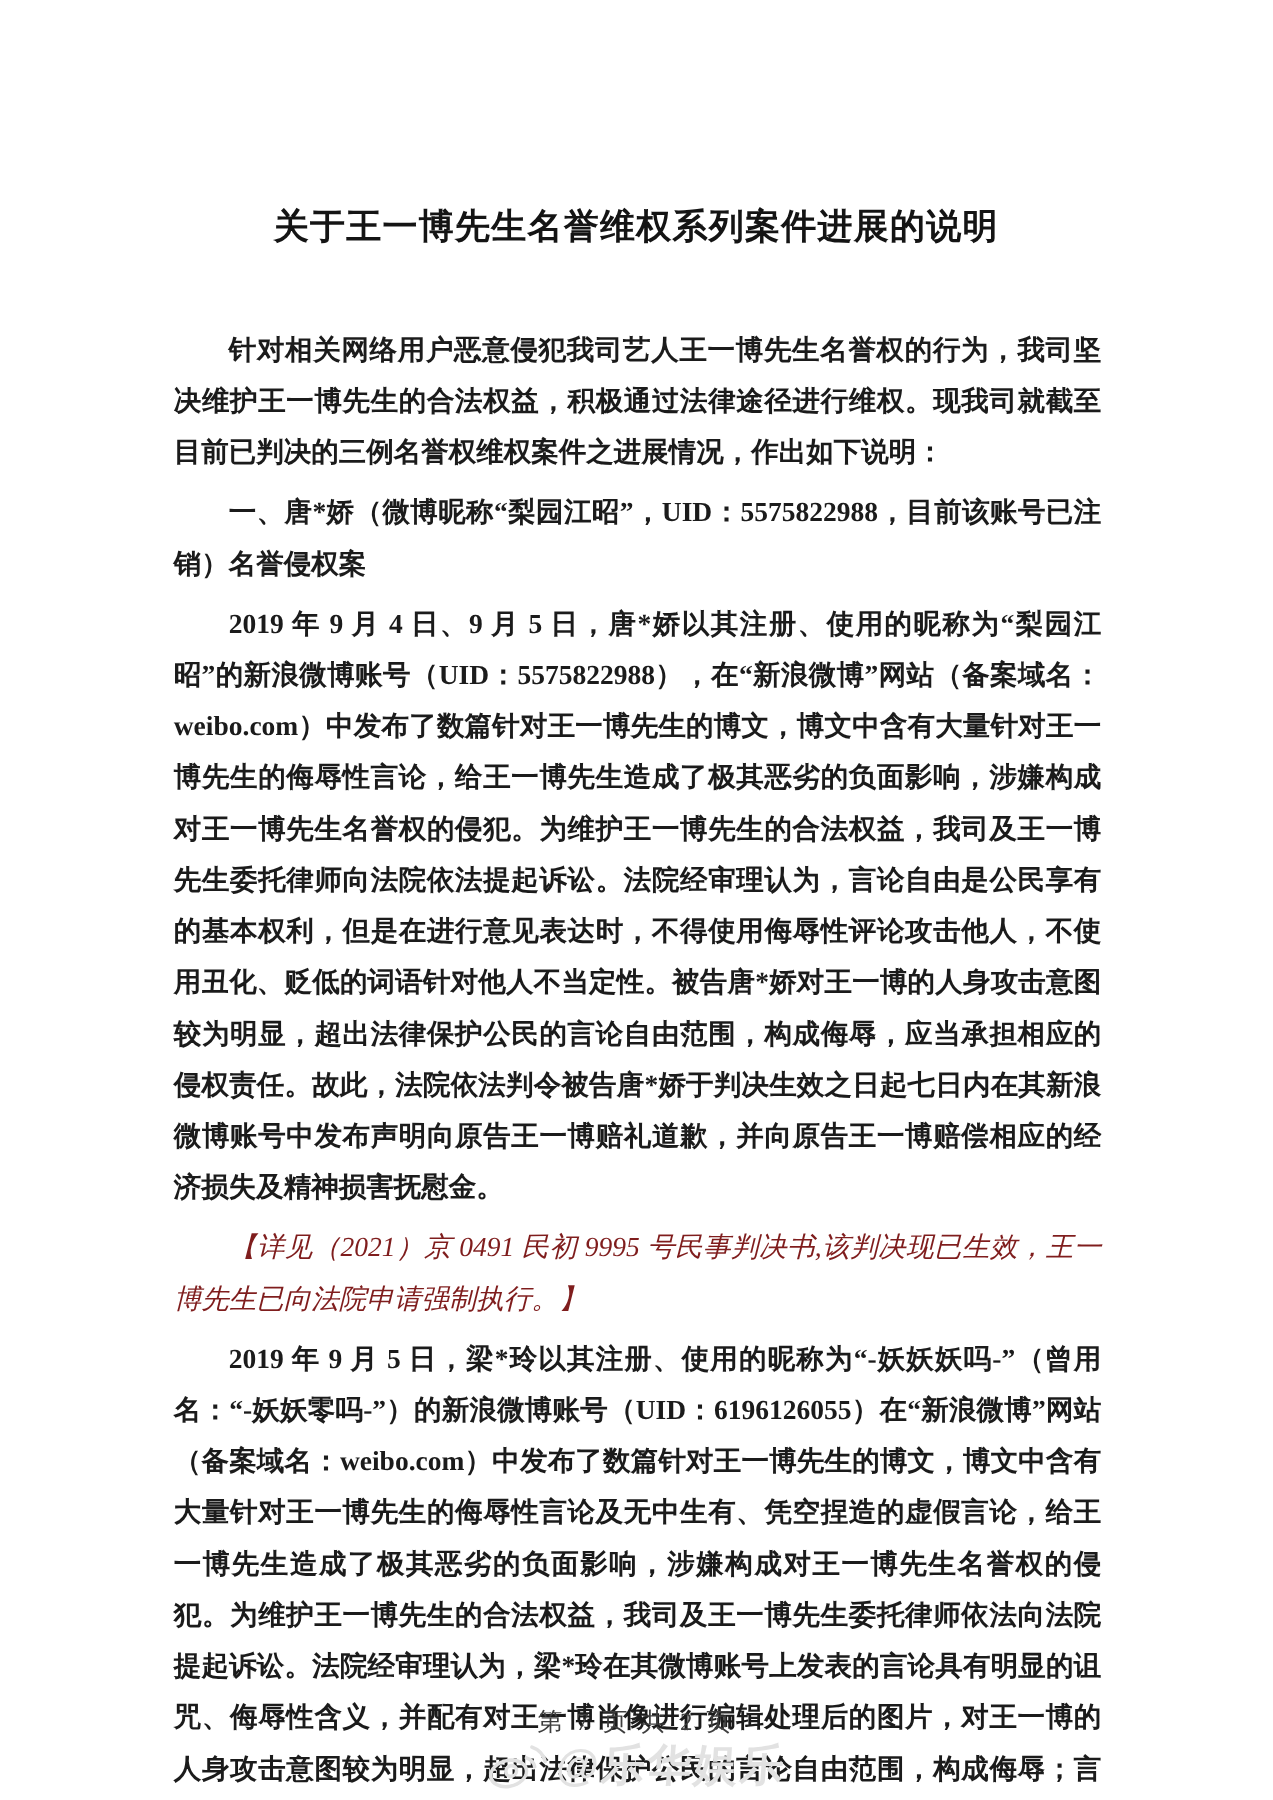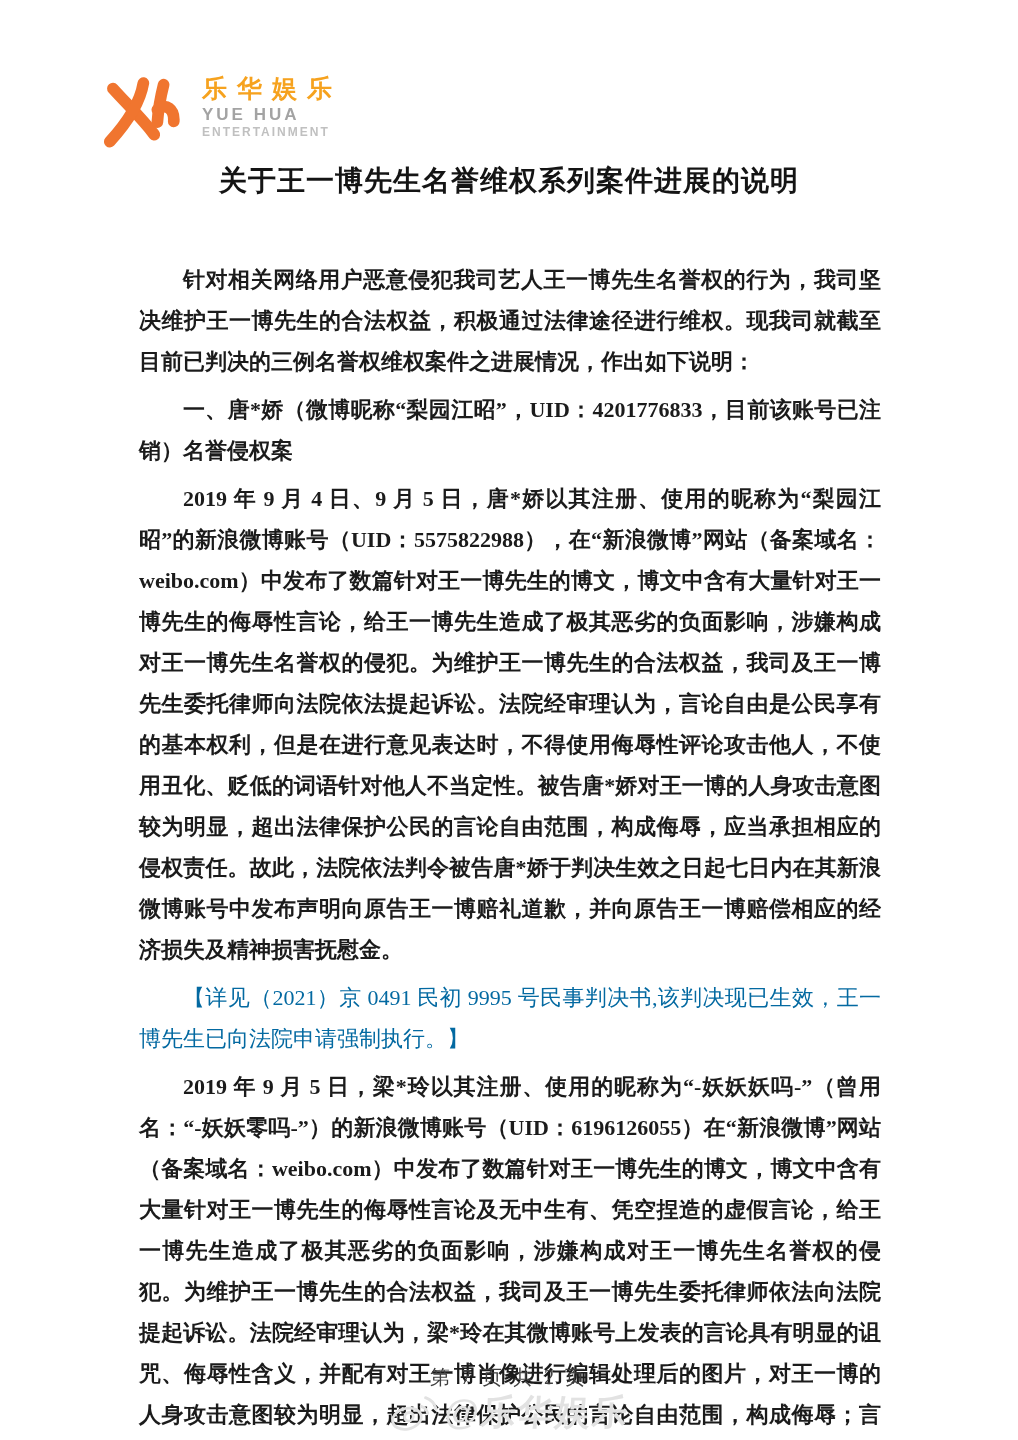--- a/index.html
+++ b/index.html
@@ -31,21 +31,21 @@
   }
 
   
   .doc-body {
     position:absolute; top:259px; left:139px; width:742px;
     font-size:22px; line-height:41px;
     text-align:justify; text-justify:inter-ideograph;
   }
   .para { margin:7px 0 0 0; text-indent:2em; font-weight:bold; }
   .para:first-child { margin-top:0; }
-  .para.note { font-weight:normal; color:#0369a1; }
+  .para.note { font-weight:normal; color:#7f1d1d;font-style:italic; }
 
   
   .page-footer {
     position:absolute; top:1364px; left:0; width:100%;
     text-align:center; font-size:20px; color:#3e3e3e; letter-spacing:3px;
   }
 
   
   .watermark {
     position:absolute; top:1389px; left:0; width:100%;
@@ -56,39 +56,26 @@
     transform:skewX(-4deg);
     pointer-events:none;
   }
   .watermark svg { width:50px; height:42px; margin-right:6px; }
 </style>
 </head>
 <body>
 
 <div class="page">
 
-  <header class="logo">
-    <svg class="logo-mark" viewBox="0 0 100 96" fill="none" stroke="#F0752F" stroke-width="15" stroke-linecap="round">
-      <path d="M14 18 C 34 40, 52 57, 67 77"></path>
-      <path d="M53 11 C 49 35, 31 63, 10 86"></path>
-      <path d="M79 13 C 74 33, 72 47, 71 61"></path>
-      <path d="M71 45 C 82 36, 93 44, 92 60"></path>
-    </svg>
-    <div class="logo-text">
-      <div class="logo-cn">乐华娱乐</div>
-      <div class="logo-en1">YUE HUA</div>
-      <div class="logo-en2">ENTERTAINMENT</div>
-    </div>
-  </header>
 
   <h1 class="doc-title">关于王一博先生名誉维权系列案件进展的说明</h1>
 
   <main class="doc-body" id="doc-body">
       <p class="para body">针对相关网络用户恶意侵犯我司艺人王一博先生名誉权的行为，我司坚决维护王一博先生的合法权益，积极通过法律途径进行维权。现我司就截至目前已判决的三例名誉权维权案件之进展情况，作出如下说明：</p>
-      <p class="para heading">一、唐*娇（微博昵称“梨园江昭”，UID：4201776833，目前该账号已注销）名誉侵权案</p>
+      <p class="para heading">一、唐*娇（微博昵称“梨园江昭”，UID：5575822988，目前该账号已注销）名誉侵权案</p>
       <p class="para body">2019 年 9 月 4 日、9 月 5 日，唐*娇以其注册、使用的昵称为“梨园江昭”的新浪微博账号（UID：5575822988），在“新浪微博”网站（备案域名：weibo.com）中发布了数篇针对王一博先生的博文，博文中含有大量针对王一博先生的侮辱性言论，给王一博先生造成了极其恶劣的负面影响，涉嫌构成对王一博先生名誉权的侵犯。为维护王一博先生的合法权益，我司及王一博先生委托律师向法院依法提起诉讼。法院经审理认为，言论自由是公民享有的基本权利，但是在进行意见表达时，不得使用侮辱性评论攻击他人，不使用丑化、贬低的词语针对他人不当定性。被告唐*娇对王一博的人身攻击意图较为明显，超出法律保护公民的言论自由范围，构成侮辱，应当承担相应的侵权责任。故此，法院依法判令被告唐*娇于判决生效之日起七日内在其新浪微博账号中发布声明向原告王一博赔礼道歉，并向原告王一博赔偿相应的经济损失及精神损害抚慰金。</p>
       <p class="para note">【详见（2021）京 0491 民初 9995 号民事判决书,该判决现已生效，王一博先生已向法院申请强制执行。】</p>
       <p class="para body">2019 年 9 月 5 日，梁*玲以其注册、使用的昵称为“-妖妖妖吗-”（曾用名：“-妖妖零吗-”）的新浪微博账号（UID：6196126055）在“新浪微博”网站（备案域名：weibo.com）中发布了数篇针对王一博先生的博文，博文中含有大量针对王一博先生的侮辱性言论及无中生有、凭空捏造的虚假言论，给王一博先生造成了极其恶劣的负面影响，涉嫌构成对王一博先生名誉权的侵犯。为维护王一博先生的合法权益，我司及王一博先生委托律师依法向法院提起诉讼。法院经审理认为，梁*玲在其微博账号上发表的言论具有明显的诅咒、侮辱性含义，并配有对王一博肖像进行编辑处理后的图片，对王一博的人身攻击意图较为明显，超出法律保护公民的言论自由范围，构成侮辱；言论自由是公民享有的基本权利，但是在进行事实陈述时，所属内容应基本或大致属实，不得捏造并散布虚假信息。梁*玲的行为构成捏造虚假事实或以他人传播的虚假事实为依据进行不利于王一博的不当评论的诽谤行为，损害了王一博的名誉权，应当承担相应的侵权责任。故此，法院依法判令被告梁*玲于</p>
     </main>
 
   <div class="page-footer">第 7 页 共 2 页</div>
 
   <div class="watermark">
     <svg viewBox="0 0 52 44" fill="none" stroke="#E2E2E2" stroke-width="3" stroke-linecap="round">
       <ellipse cx="19" cy="28" rx="15" ry="11" transform="rotate(-10 19 28)"></ellipse>

